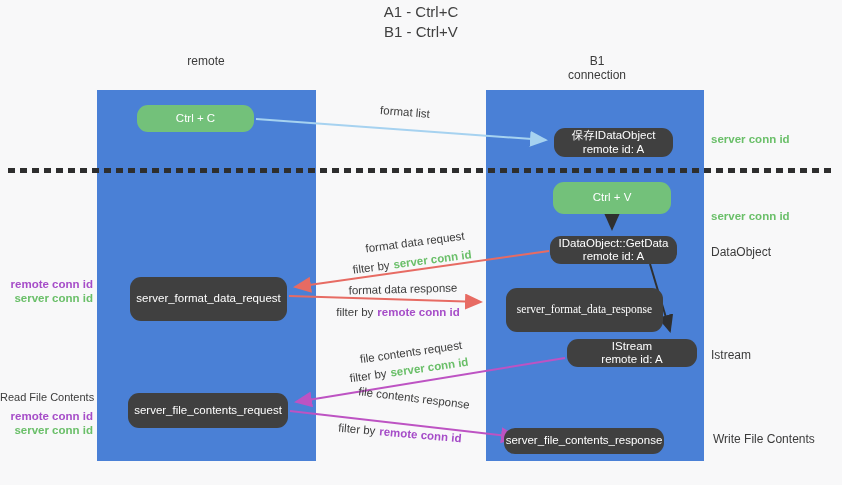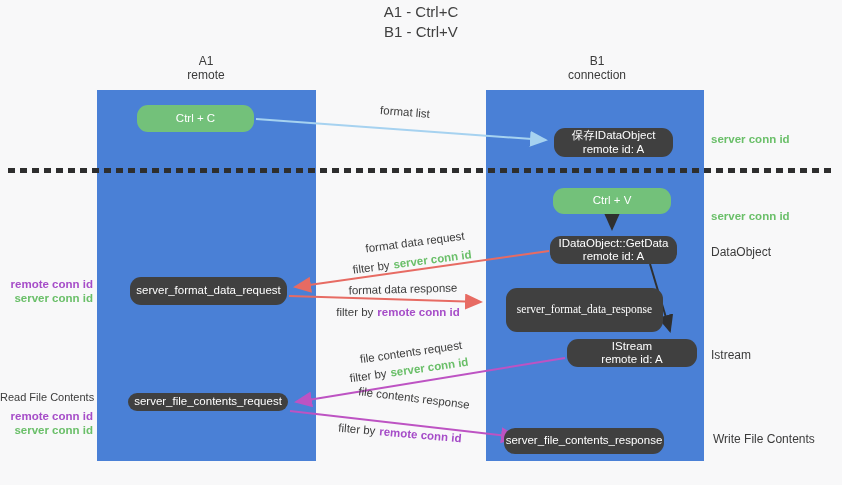--- a/index.html
+++ b/index.html
@@ -46,21 +46,20 @@
 <body>
 
 <div class="canvas">
 
   <div class="abs title">
     <div>A1 - Ctrl+C</div>
     <div>B1 - Ctrl+V</div>
   </div>
 
   <div class="abs col-header" style="left:126px;top:54px;">
-    <div>A1</div>
     <div>remote</div>
   </div>
   <div class="abs col-header" style="left:517px;top:54px;">
     <div>B1</div>
     <div>connection</div>
   </div>
 
   <div class="abs lifeline" style="left:97px;top:90px;width:219px;height:371px;"></div>
   <div class="abs lifeline" style="left:486px;top:90px;width:218px;height:371px;"></div>
 
@@ -92,43 +91,43 @@
 
   <div class="abs node green" style="left:137px;top:105px;width:117px;height:27px;">
     <span>Ctrl + C</span>
   </div>
 
   <div class="abs node orange" style="left:554px;top:128px;width:119px;height:29px;">
     <span>保存IDataObject</span>
     <span>remote id: A</span>
   </div>
 
-  <div class="abs node green" style="left:553px;top:188px;width:118px;height:26px;">
+  <div class="abs node green" style="left:553px;top:182px;width:118px;height:32px;">
     <span>Ctrl + V</span>
   </div>
 
   <div class="abs node orange" style="left:550px;top:236px;width:127px;height:28px;">
     <span>IDataObject::GetData</span>
     <span>remote id: A</span>
   </div>
 
-  <div class="abs node orange" style="left:130px;top:277px;width:157px;height:28px;">
+  <div class="abs node orange" style="left:130px;top:277px;width:157px;height:44px;">
     <span>server_format_data_request</span>
   </div>
 
   <div class="abs node orange" style="left:506px;top:288px;width:157px;height:44px;font-family:Liberation Serif, serif;">
     <span>server_format_data_response</span>
   </div>
 
   <div class="abs node orange" style="left:567px;top:339px;width:130px;height:28px;">
     <span>IStream</span>
     <span>remote id: A</span>
   </div>
 
-  <div class="abs node orange" style="left:128px;top:393px;width:160px;height:18px;">
+  <div class="abs node orange" style="left:128px;top:393px;width:160px;height:35px;">
     <span>server_file_contents_request</span>
   </div>
 
   <div class="abs node orange" style="left:504px;top:428px;width:160px;height:26px;">
     <span>server_file_contents_response</span>
   </div>
 
   <div class="abs alabel" style="left:330px;top:106px;width:150px;transform:rotate(4.5deg);">
     <span>format list</span>
   </div>

